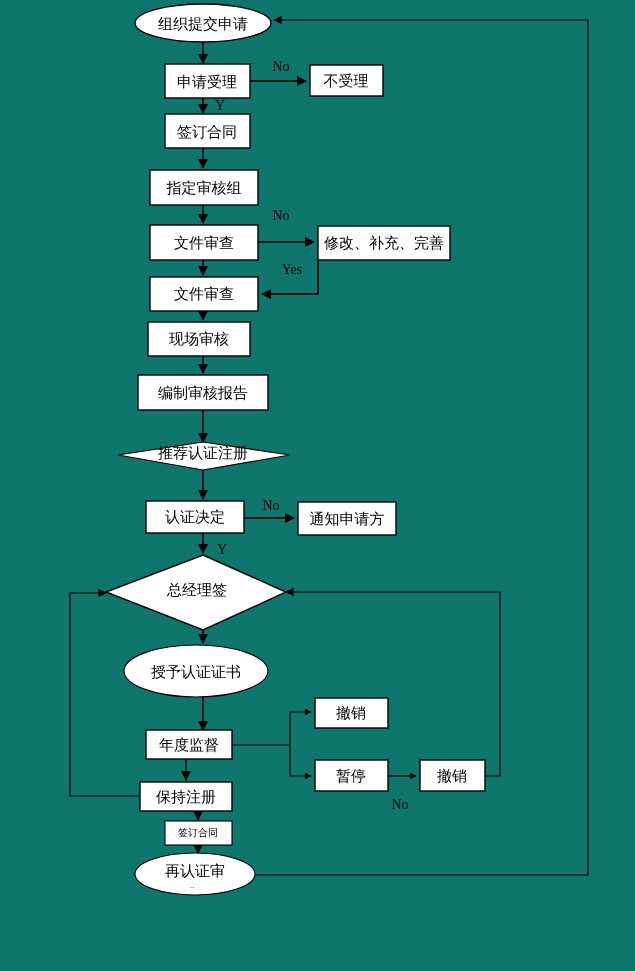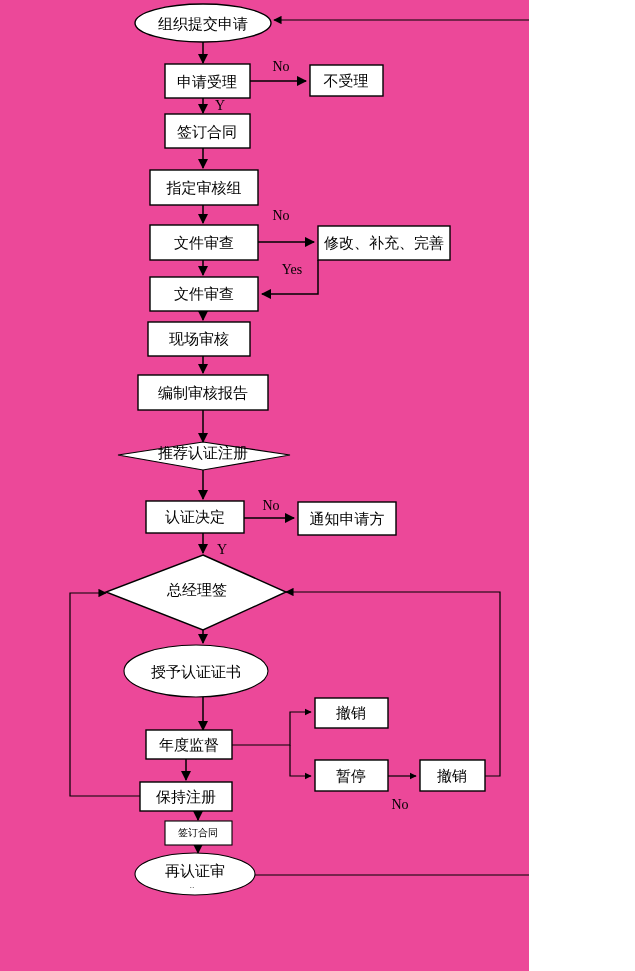--- a/index.html
+++ b/index.html
@@ -5,23 +5,23 @@
   html, body {
     margin: 0;
     padding: 0;
     background: #ffffff;
   }
   body {
     font-family: "Liberation Sans", sans-serif;
   }
   #flowchart-root {
     position: relative;
-    width: 529px;
+    width: 635px;
     height: 971px;
-    background: #ec4899;
+    background: #0f766e;
     overflow: hidden;
   }
   svg#chart-svg {
     position: absolute;
     top: 0;
     left: 0;
     width: 635px;
     height: 971px;
   }
   .node-shape {

